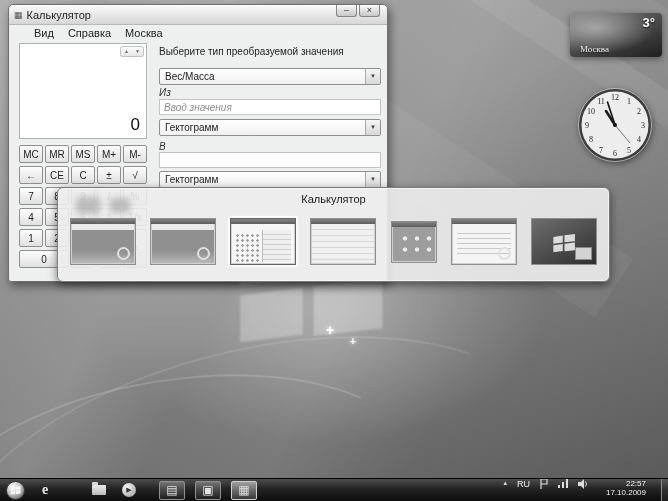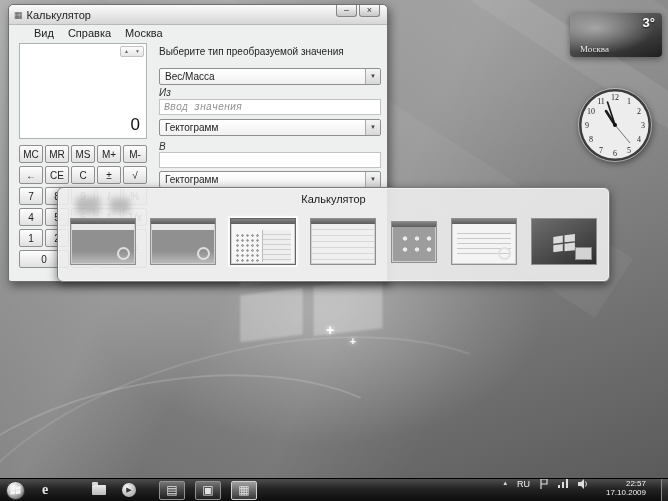--- a/index.html
+++ b/index.html
@@ -44,21 +44,21 @@
   .key { display: flex; align-items: center; justify-content: center; font-size: 10px; color: #222; background: linear-gradient(#fdfdfd, #e1e1e1); border: 1px solid #8f8f8f; border-radius: 2px; cursor: default; }
   .key.wide { grid-column: span 2; }
   .key.tall { grid-row: span 2; }
 
   .conv { position: absolute; left: 150px; top: 38px; width: 222px; }
   .conv-prompt { margin: 3px 0 11px; font-size: 10px; color: #222; }
   .combo { position: relative; height: 17px; background: linear-gradient(#ffffff, #f1f1f1); border: 1px solid #8f8f8f; border-radius: 2px; font-size: 10px; color: #222; padding: 2px 18px 0 5px; cursor: default; }
   .combo-arrow { position: absolute; right: 0; top: 0; bottom: 0; width: 15px; border-left: 1px solid #aaa; background: linear-gradient(#f5f5f5, #d8d8d8); font-size: 6px; color: #444; text-align: center; line-height: 15px; border-radius: 0 2px 2px 0; }
   .conv-label { margin: 2px 0 0; font-size: 10px; color: #333; height: 11px; font-style: italic; }
   .conv-label.to { margin-top: 5px; }
-  .conv-input { display: block; width: 100%; height: 16px; margin-top: 1px; border: 1px solid #c3c3c3; background: #fff; font-size: 10px; padding: 0 4px; font-family: Liberation Mono, monospace; }
+  .conv-input { display: block; width: 100%; height: 16px; margin-top: 1px; border: 1px solid #c3c3c3; background: #fff; font-size: 10px; padding: 0 4px; font-family: Liberation Sans, sans-serif; }
   .conv-input::placeholder { font-style: italic; color: #8f8f8f; }
   .conv-result { height: 16px; background: #fff; border: 1px solid #c3c3c3; }
   .combo.m4 { margin-top: 4px; } .combo.m3 { margin-top: 3px; }
 
   
   .switcher { position: absolute; left: 57px; top: 187px; width: 553px; height: 95px; z-index: 5;
     background: rgba(236,236,236,.90); border: 1px solid #7a7a7a; border-radius: 6px;
     box-shadow: 0 3px 10px rgba(0,0,0,.5), inset 0 0 0 1px rgba(255,255,255,.55); }
   .sw-title { position: absolute; top: 5px; left: 0; right: 0; text-align: center; font-size: 11px; color: #1a1a1a; }
   .blob { position: absolute; background: rgba(150,150,150,.55); filter: blur(3px); border-radius: 3px; }

